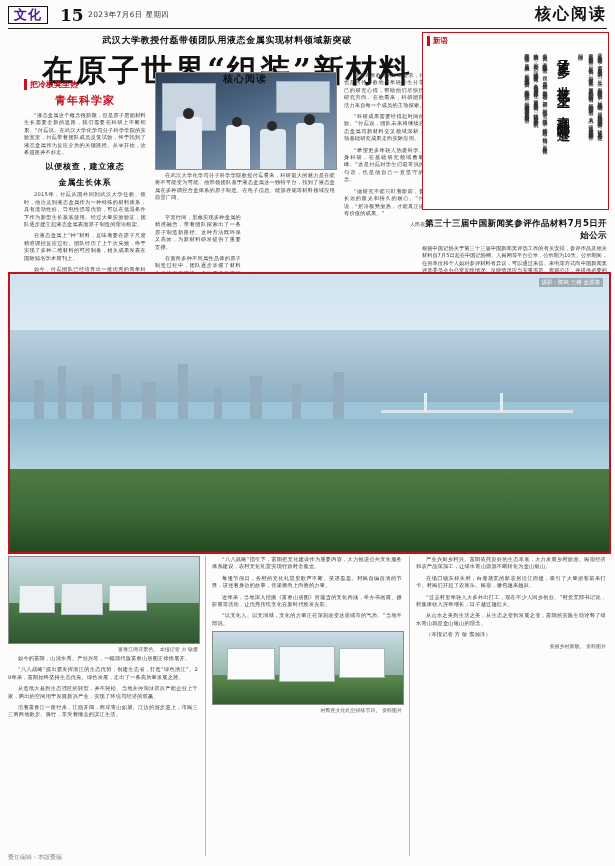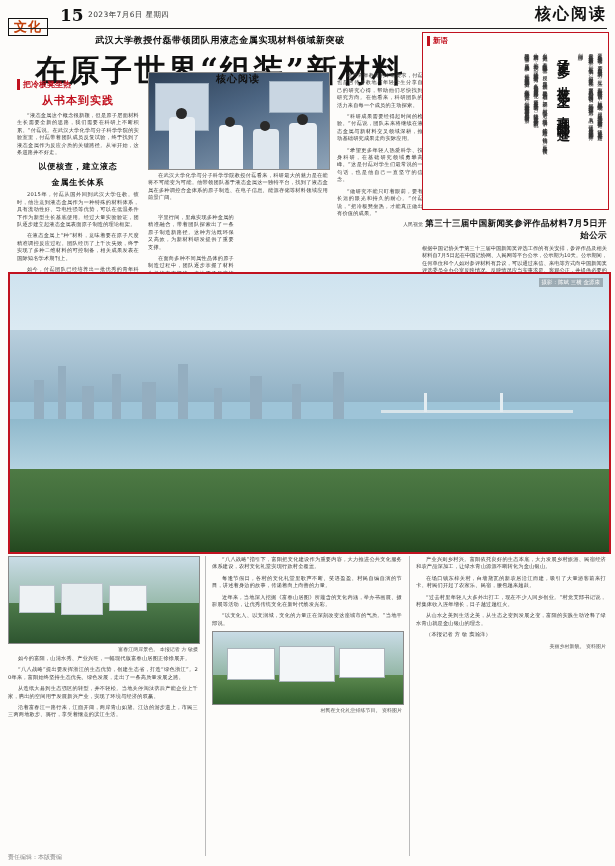--- a/index.html
+++ b/index.html
@@ -4,42 +4,42 @@
 <style>
   html,body{margin:0;padding:0;background:#cfcfcf;}
   body{font-family:"DejaVu Sans","Liberation Sans",sans-serif;}
   .page{
     position:relative;width:615px;height:866px;background:#fdfcfa;
     margin:0 auto;overflow:hidden;
   }
   
   .masthead{position:absolute;left:8px;top:6px;width:599px;height:22px;}
   .section-box{
-    position:absolute;left:0;top:12px;border:1.4px solid #111;
+    position:absolute;left:0;top:0;border:1.4px solid #111;
     padding:1px 5px;font-size:13px;font-weight:bold;letter-spacing:1px;
-    line-height:14px;color:#c2410c;
+    line-height:14px;color:#4c1d95;
   }
   .section-num{
     position:absolute;left:52px;top:-1px;font-size:17px;font-weight:bold;
     font-family:"DejaVu Serif","Liberation Serif",serif;color:#111;
   }
   .issue-date{
     position:absolute;left:80px;top:4px;font-size:7.5px;color:#333;
     letter-spacing:.4px;
   }
   .paper-logo{
     position:absolute;right:0;top:-2px;font-size:16px;font-weight:bold;
     font-family:"DejaVu Serif","Liberation Serif",serif;color:#111;
     letter-spacing:2px;
   }
   .rule-top{position:absolute;left:8px;top:28px;width:599px;height:1px;background:#222;}
 
   
   .top-area{position:absolute;left:8px;top:32px;width:599px;height:235px;}
-  .left-block{position:absolute;left:9px;top:0;width:406px;height:235px;}
+  .left-block{position:absolute;left:16px;top:0;width:406px;height:235px;}
   .right-block{
     position:absolute;left:414px;top:0;width:185px;height:235px;
   }
 
   .kicker{
     text-align:center;font-size:9px;font-weight:bold;color:#111;
     letter-spacing:.6px;margin-top:2px;
   }
   .headline{
     text-align:center;font-family:"DejaVu Serif","Liberation Serif",serif;
@@ -185,21 +185,21 @@
         <div class="np-fig" style="left:70px;width:24px;height:44px;background:#f2f5f8;"></div>
         <div class="np-head" style="left:76px;bottom:42px;width:10px;height:10px;"></div>
         <div class="np-fig" style="left:104px;width:26px;height:40px;background:#dfe7ee;"></div>
         <div class="np-head" style="left:111px;bottom:38px;width:10px;height:10px;"></div>
         <div class="np-fig" style="left:140px;width:28px;height:46px;background:#e9eef3;"></div>
         <div class="np-head" style="left:148px;bottom:44px;width:11px;height:11px;"></div>
       </div>
 
       <div style="position:absolute;left:0;top:40px;width:122px;">
         <span class="col-head">把冷板凳坐热</span>
-        <div class="subhead-red">从书本到实践</div>
+        <div class="subhead-red">青年科学家</div>
         <div class="tcol" style="margin-top:4px;">
           <p>“液态金属这个概念很新颖，但是原子层面材料生长需要全新的思路，我们需要在科研上不断积累。”付磊说。在武汉大学化学与分子科学学院的实验室里，付磊带着团队成员反复试验，终于找到了液态金属作为反应介质的关键路径。从零开始，这条道路并不好走。</p>
         </div>
         <div class="mini-title">以便核查，建立液态</div>
         <div class="mini-title">金属生长体系</div>
         <div class="tcol" style="margin-top:3px;">
           <p>2015年，付磊从国外回到武汉大学任教。彼时，他注意到液态金属作为一种特殊的材料体系，具有流动性好、导电性强等优势，可以在低温条件下作为新型生长基底使用。经过大量实验验证，团队逐步建立起液态金属表面原子制造的理论框架。</p>
           <p>在液态金属上“种”材料，意味着要在原子尺度精准调控反应过程。团队经历了上千次失败，终于实现了多种二维材料的可控制备，相关成果发表在国际知名学术期刊上。</p>
           <p>如今，付磊团队已经培养出一批优秀的青年科研人才。实验室的灯光常常亮到深夜，一代代年轻人在这里接续奋斗。</p>
         </div>

